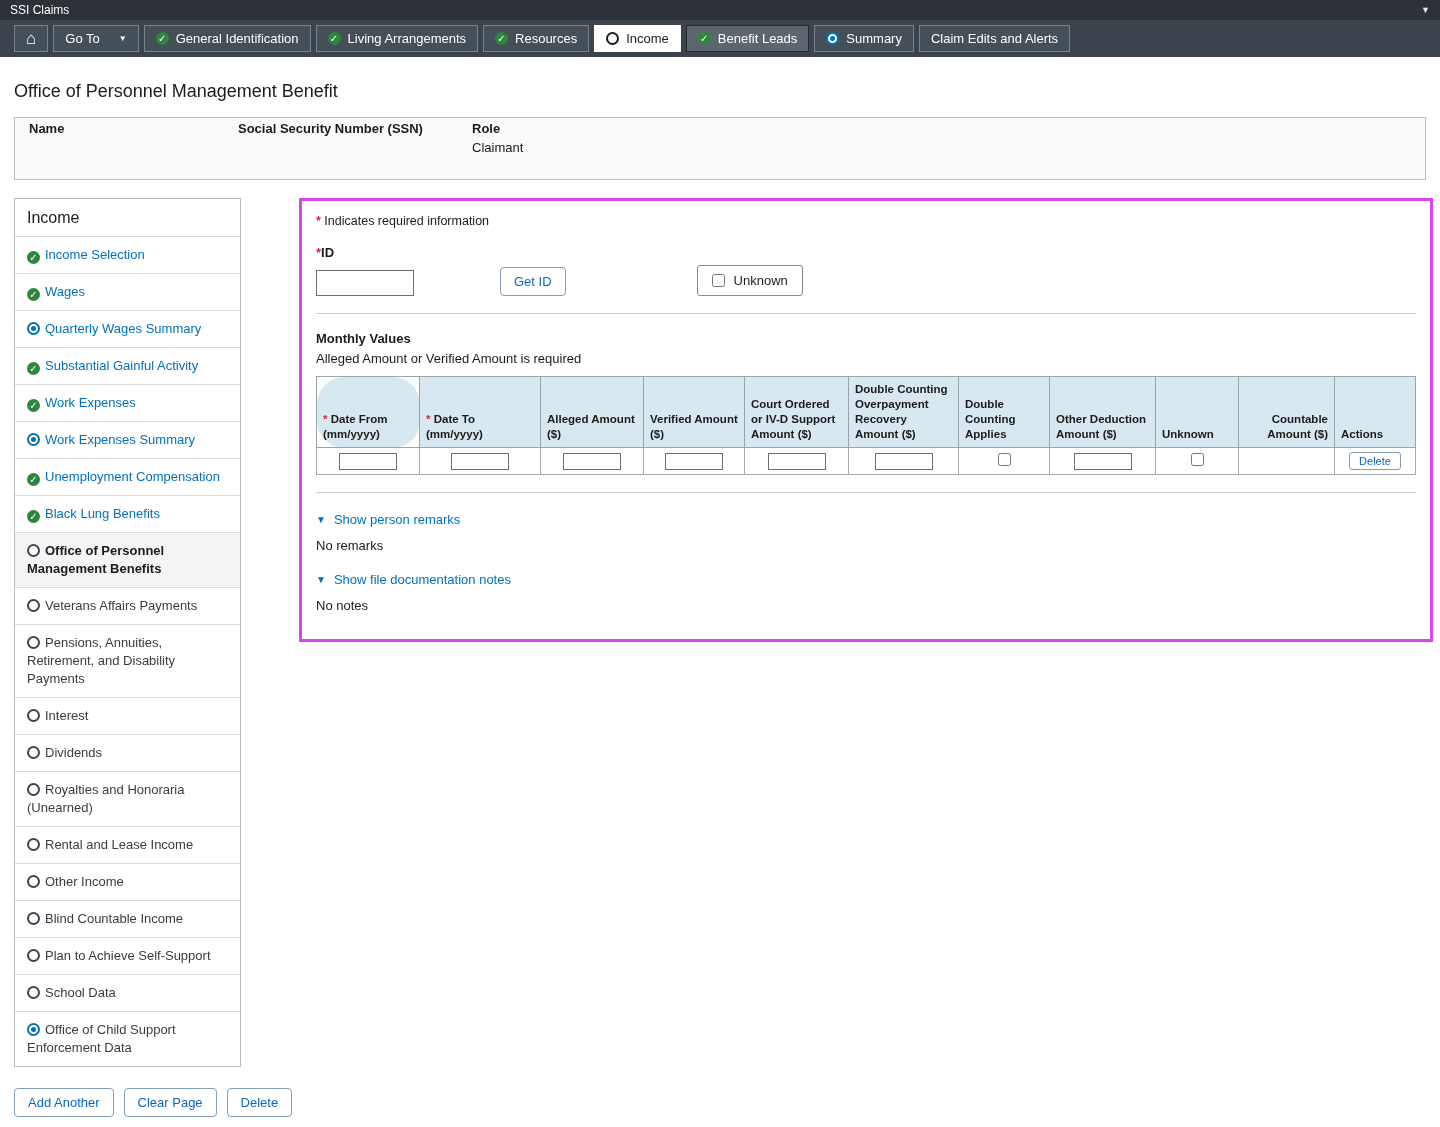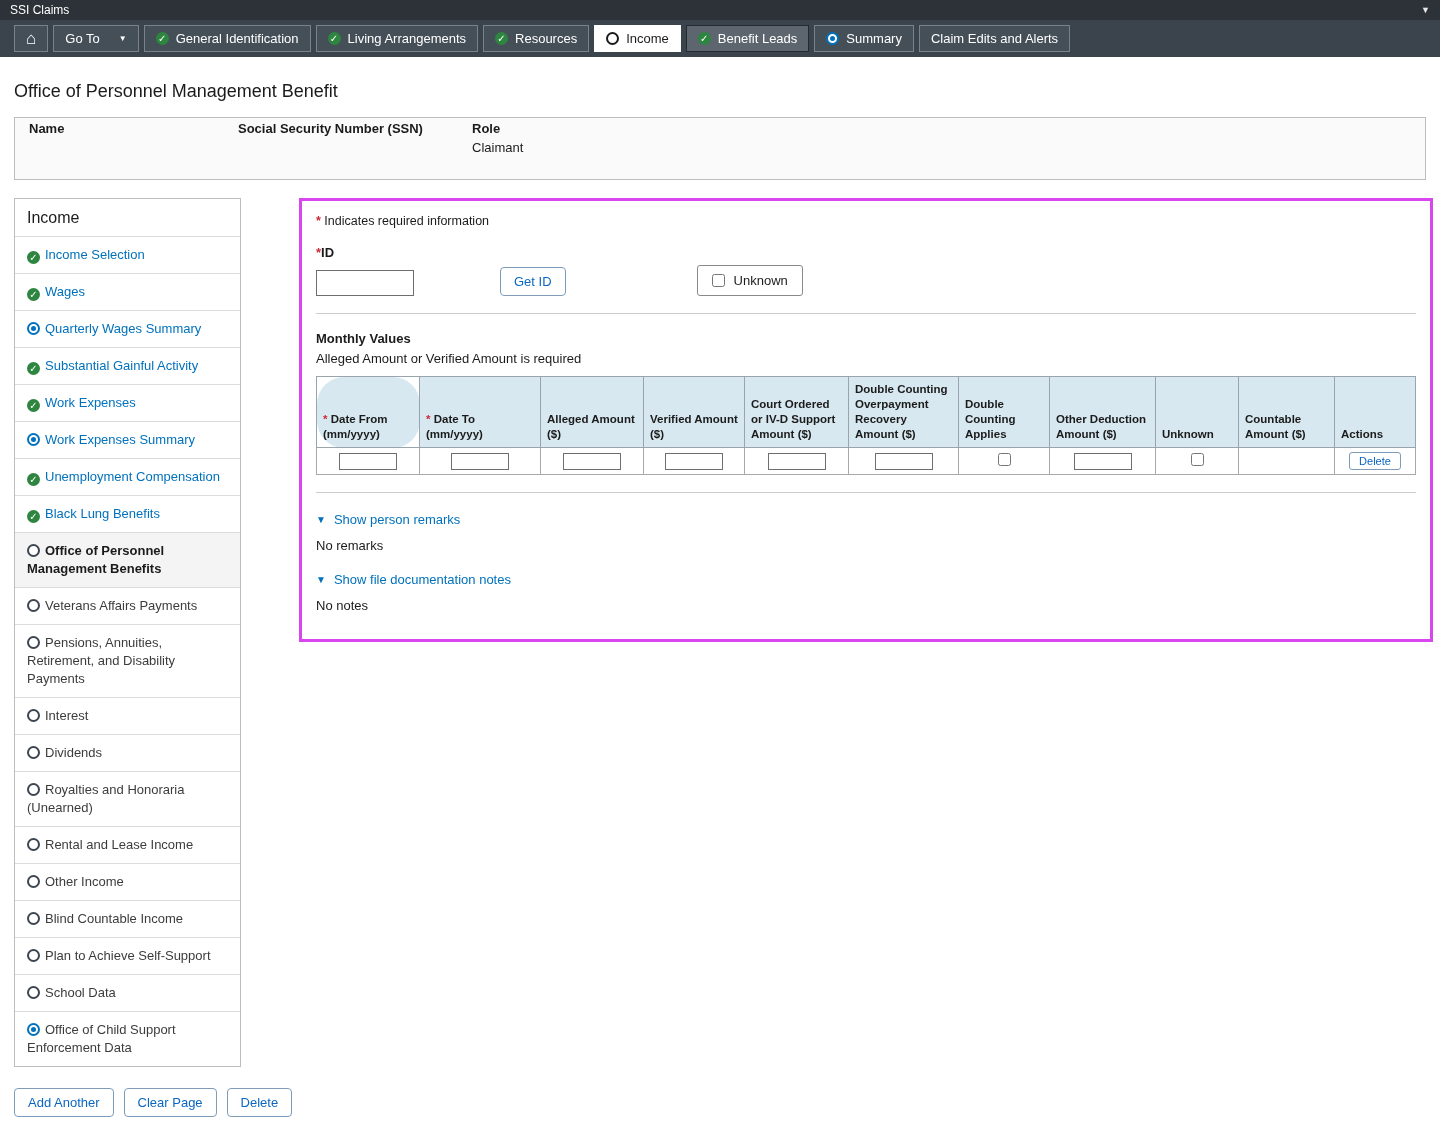--- a/index.html
+++ b/index.html
@@ -182,21 +182,21 @@
           <tr id="mv-head-row">
               <th style="width: 103px; border-radius: 27px;"><span class="req">*</span>&nbsp;Date From (mm/yyyy)</th>
               <th style="width: 121px;"><span class="req">*</span>&nbsp;Date To (mm/yyyy)</th>
               <th style="width: 103px;">Alleged Amount ($)</th>
               <th style="width: 101px;">Verified Amount ($)</th>
               <th style="width: 104px;">Court Ordered or IV-D Support Amount ($)</th>
               <th style="width: 110px;">Double Counting Overpayment Recovery Amount ($)</th>
               <th style="width: 91px;">Double Counting Applies</th>
               <th style="width: 106px;">Other Deduction Amount ($)</th>
               <th style="width: 83px;">Unknown</th>
-              <th style="width: 96px;">Countable Amount ($)</th>
+              <th style="width: 96px; text-align: right;">Countable Amount ($)</th>
               <th style="width: 81px;">Actions</th>
             </tr>
         </thead>
         <tbody>
           <tr id="mv-body-row">
               <td><input class="cell-input" type="text" style=""></td>
               <td><input class="cell-input" type="text" style=""></td>
               <td><input class="cell-input" type="text" style=""></td>
               <td><input class="cell-input" type="text" style=""></td>
               <td><input class="cell-input" type="text" style=""></td>

